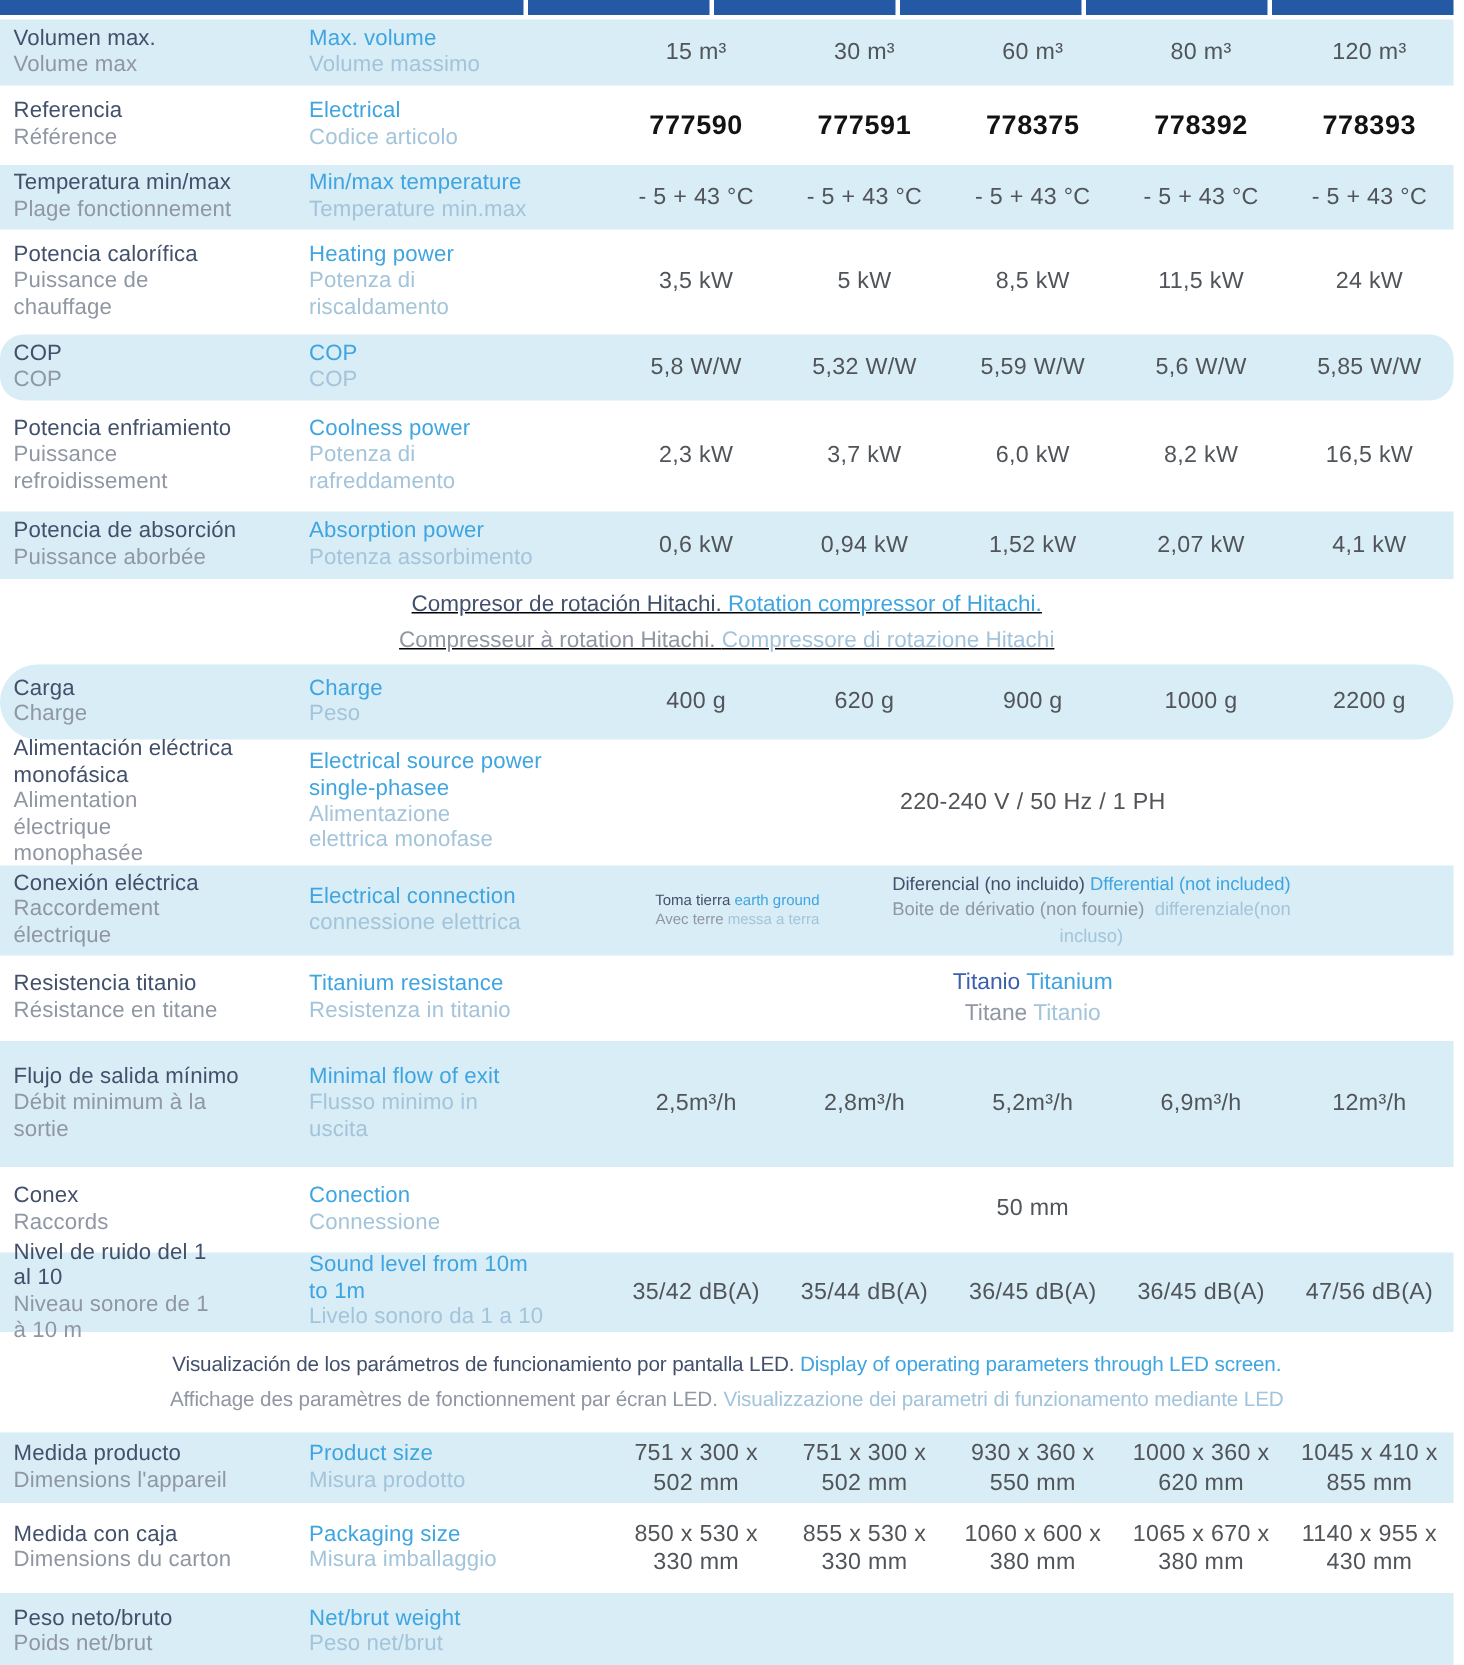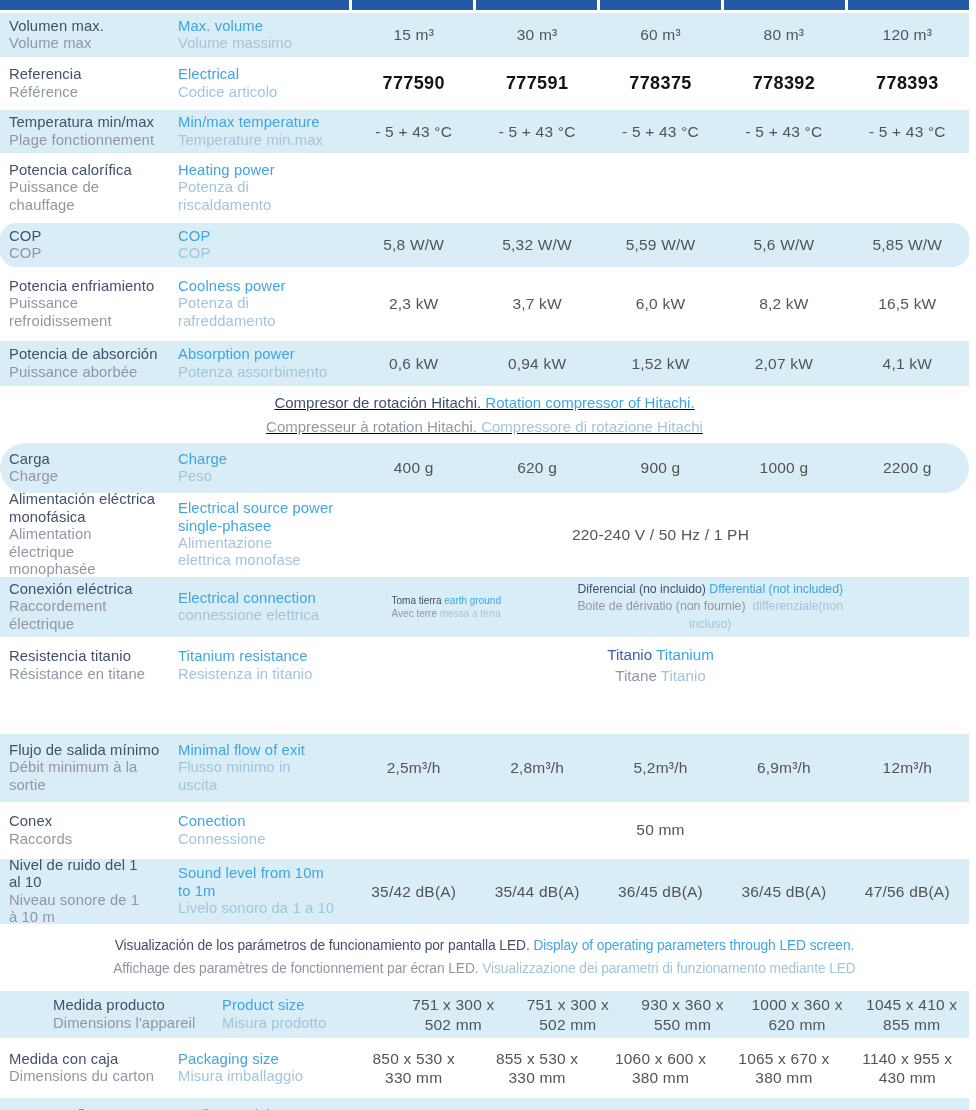--- a/index.html
+++ b/index.html
@@ -7,21 +7,21 @@
     --en:#3fa5e0; --it:#a3c4da; --val:#515559; --ref:#131313; --navy:#3c5fae;
   }
   html,body{margin:0;padding:0;background:#ffffff;}
   .sheet{width:976px;height:1110px;background:#fff;font-family:"Liberation Sans",sans-serif;overflow:hidden;}
   .table{width:969px;}
   .bars{display:flex;height:10px;margin-bottom:3px;}
   .bars .b{background:var(--bar);}
   .bars .b0{width:349px;margin-right:3px;}
   .bars .bn{flex:1;margin-right:3px;}
   .bars .bn:last-child{margin-right:0;}
-  .row{display:flex;align-items:center;box-sizing:border-box;}
+  .row{display:flex;align-items:center;box-sizing:border-box;gap:28px;}
   .row.blue{background:var(--blue);}
   .c-es{width:172px;padding-left:9px;box-sizing:border-box;}
   .c-en{width:180px;padding-left:6px;box-sizing:border-box;}
   .lbl{font-size:14.8px;line-height:1.18;white-space:pre-line;letter-spacing:.1px;}
   .lbl-es{color:var(--es);}
   .lbl-fr{color:var(--fr);}
   .lbl-en{color:var(--en);}
   .lbl-it{color:var(--it);}
   .vals{flex:1;display:flex;align-self:stretch;align-items:center;}
   .val{flex:1;text-align:center;color:var(--val);font-size:15.5px;line-height:1.25;white-space:pre-line;letter-spacing:.2px;}
@@ -107,20 +107,27 @@
           <div class="c-es">
             <div class="lbl lbl-es">Potencia calorífica</div>
             <div class="lbl lbl-fr">Puissance de
 chauffage</div>
           </div>
           <div class="c-en">
             <div class="lbl lbl-en">Heating power</div>
             <div class="lbl lbl-it">Potenza di
 riscaldamento</div>
           </div>
+          <div class="vals">
+            <div class="val">3,5 kW</div>
+            <div class="val">5 kW</div>
+            <div class="val">8,5 kW</div>
+            <div class="val">11,5 kW</div>
+            <div class="val">24 kW</div>
+          </div>
         </div>
         <div class="row blue" style="height: 44px; border-radius: 16px;">
           <div class="c-es">
             <div class="lbl lbl-es">COP</div>
             <div class="lbl lbl-fr">COP</div>
           </div>
           <div class="c-en">
             <div class="lbl lbl-en">COP</div>
             <div class="lbl lbl-it">COP</div>
           </div>
@@ -241,21 +248,21 @@
             <div class="lbl lbl-en">Titanium resistance</div>
             <div class="lbl lbl-it">Resistenza in titanio</div>
           </div>
           <div class="vals">
             <div class="cell ti" style="flex: 1 1 0px;">
               <div class="line"><span class="seg navy">Titanio </span><span class="seg en">Titanium</span></div>
               <div class="line"><span class="seg fr">Titane </span><span class="seg it">Titanio</span></div>
             </div>
           </div>
         </div>
-        <div class="row blue" style="height: 68px; margin-top: 40px;">
+        <div class="row blue" style="height: 84px;">
           <div class="c-es">
             <div class="lbl lbl-es">Flujo de salida mínimo</div>
             <div class="lbl lbl-fr">Débit minimum à la
 sortie</div>
           </div>
           <div class="c-en">
             <div class="lbl lbl-en">Minimal flow of exit</div>
             <div class="lbl lbl-it">Flusso minimo in
 uscita</div>
           </div>
@@ -275,21 +282,21 @@
           <div class="c-en">
             <div class="lbl lbl-en">Conection</div>
             <div class="lbl lbl-it">Connessione</div>
           </div>
           <div class="vals">
             <div class="cell mid" style="flex: 1 1 0px;">
               <div class="line"><span class="seg val">50 mm</span></div>
             </div>
           </div>
         </div>
-        <div class="row blue" style="height: 65px;">
+        <div class="row blue" style="height: 53px;">
           <div class="c-es">
             <div class="lbl lbl-es">Nivel de ruido del 1
 al 10</div>
             <div class="lbl lbl-fr">Niveau sonore de 1
 à 10 m</div>
           </div>
           <div class="c-en">
             <div class="lbl lbl-en">Sound level from 10m
 to 1m</div>
             <div class="lbl lbl-it">Livelo sonoro da 1 a 10</div>
@@ -301,21 +308,21 @@
             <div class="val">36/45 dB(A)</div>
             <div class="val">47/56 dB(A)</div>
           </div>
         </div>
         <div class="row" style="height: 67px;">
           <div class="row-inner note cond" style="display: flex;">
             <div class="line"><span class="seg es">Visualización de los parámetros de funcionamiento por pantalla LED. </span><span class="seg en">Display of operating parameters through LED screen.</span></div>
             <div class="line"><span class="seg fr">Affichage des paramètres de fonctionnement par écran LED. </span><span class="seg it">Visualizzazione dei parametri di funzionamento mediante LED</span></div>
           </div>
         </div>
-        <div class="row blue" style="height: 47px; padding-left: 44px;">
+        <div class="row blue" style="height: 47px;">
           <div class="c-es">
             <div class="lbl lbl-es">Medida producto</div>
             <div class="lbl lbl-fr">Dimensions l'appareil</div>
           </div>
           <div class="c-en">
             <div class="lbl lbl-en">Product size</div>
             <div class="lbl lbl-it">Misura prodotto</div>
           </div>
           <div class="vals">
             <div class="val">751 x 300 x

